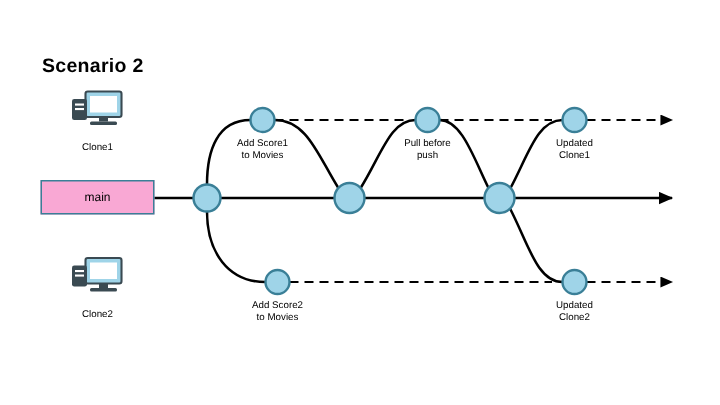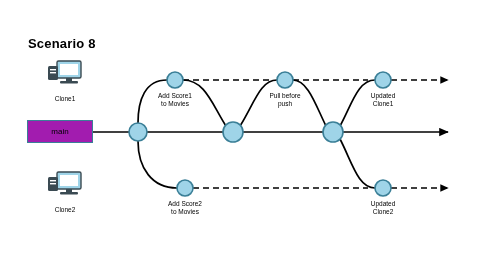--- a/index.html
+++ b/index.html
@@ -44,23 +44,23 @@
   }
   .dev-label {
     font-size: 6.5px;
     color: #000000;
     text-align: center;
     width: 50px;
   }
   #main-box {
     left: 27px;
     top: 120px;
-    width: 66px;
+    width: 76px;
     height: 23px;
-    background: #a21caf;
+    background: #f9a8d4;
     border: 1px solid #3a7f97;
     box-sizing: border-box;
   }
   #main-box-label {
     position: absolute;
     left: 0;
     top: 0;
     width: 100%;
     height: 100%;
     display: flex;
@@ -139,21 +139,21 @@
       <rect x="57" y="172" width="24" height="17" rx="1.5" fill="#9fd4e8" stroke="#3a4a52" stroke-width="1.4"></rect>
       <rect x="60" y="175" width="18" height="11" fill="#ffffff" stroke="none"></rect>
       <rect x="66" y="189" width="6" height="3" fill="#3a4a52"></rect>
       <rect x="60" y="192" width="18" height="2.4" rx="1" fill="#3a4a52"></rect>
       <rect x="48" y="177" width="10" height="14" rx="1.5" fill="#3a4a52"></rect>
       <rect x="50" y="180" width="6" height="1.4" fill="#ffffff"></rect>
       <rect x="50" y="183" width="6" height="1.4" fill="#ffffff"></rect>
     </g>
   </svg>
 
-  <div class="ov" id="title">Scenario 8</div>
+  <div class="ov" id="title">Scenario 2</div>
 
   <div class="ov" id="main-box">
     <span id="main-box-label">main</span>
   </div>
 
   <div class="ov dev-label" style="left:40px; top:95px;">Clone1</div>
   <div class="ov dev-label" style="left:40px; top:206px;">Clone2</div>
 
   <div class="ov node-label" style="left:145px; top:92px;">
     <div>Add Score1</div>

